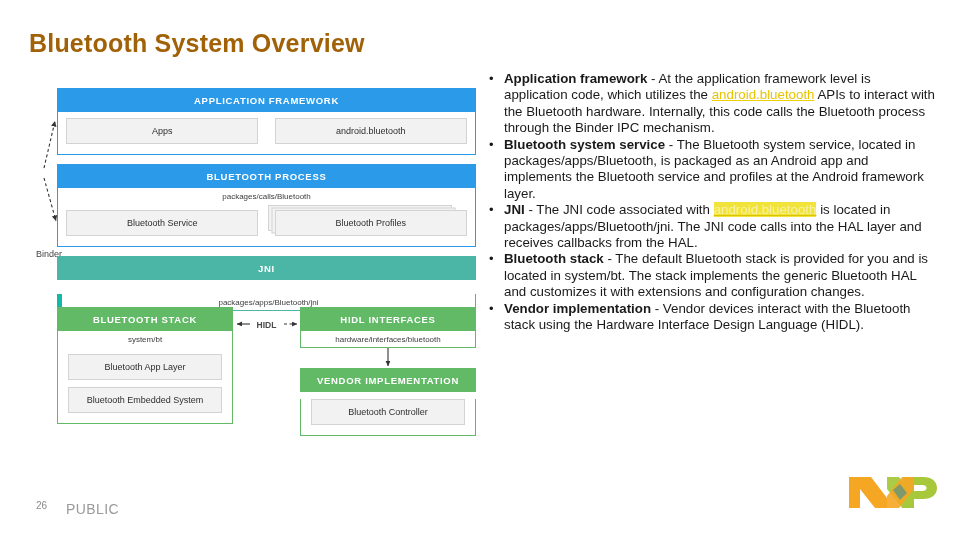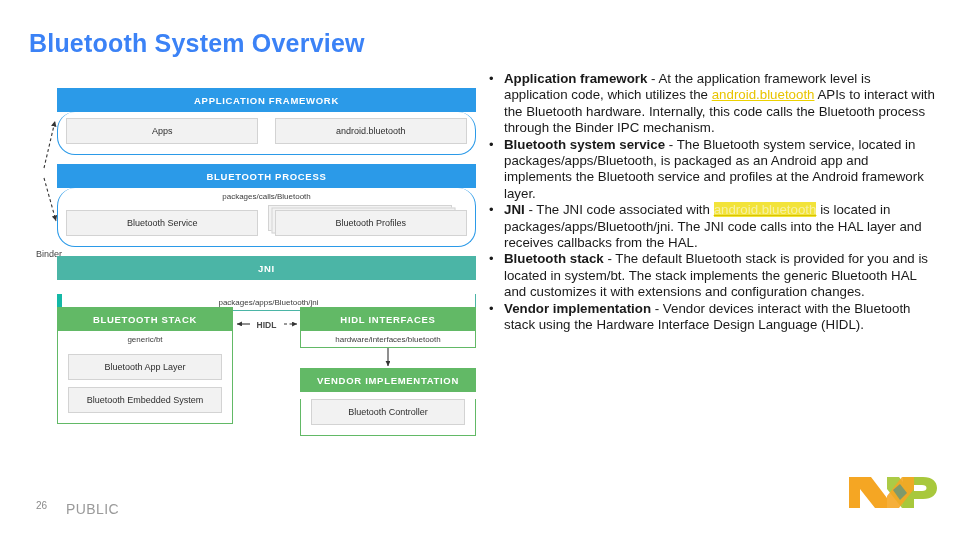--- a/index.html
+++ b/index.html
@@ -5,21 +5,21 @@
   html,body{margin:0;padding:0;}
   body{
     width:960px;height:540px;background:#ffffff;
     font-family:"Liberation Sans", sans-serif;
     overflow:hidden;position:relative;
   }
 
   
   .slide-title{
     position:absolute;left:29px;top:29px;
-    font-size:25px;font-weight:bold;color:#3b82f6;
+    font-size:25px;font-weight:bold;color:#a16207;
     letter-spacing:0.2px;white-space:nowrap;
   }
 
   
   .diagram{position:absolute;left:0px;top:88px;width:480px;height:330px;}
 
   .binder-label{
     position:absolute;left:4px;top:161px;
     font-size:9px;color:#444;padding-left:32px;
   }
@@ -33,21 +33,21 @@
     padding:7px 0 6px 0;
   }
   .band.blue{background:#2b9ae8;}
   .band.teal{background:#4bb5a6;}
   .band.green{background:#62b966;}
 
   .body-box{
     background:#ffffff;border:1px solid #d8d8d8;border-top:none;
     box-sizing:border-box;
   }
-  .body-box.blue-edge{border-left:1px solid #2b9ae8;border-right:1px solid #2b9ae8;border-bottom:1px solid #2b9ae8;border-radius:18px;}
+  .body-box.blue-edge{border-left:1px solid #2b9ae8;border-right:1px solid #2b9ae8;border-bottom:1px solid #2b9ae8;}
   .body-box.teal-edge{border-left:5px solid #14b8a6;border-right:1px solid #4bb5a6;border-bottom:1px solid #4bb5a6;margin-top:14px;}
   .body-box.green-edge{border-left:1px solid #62b966;border-right:1px solid #62b966;border-bottom:1px solid #62b966;}
 
   .path-text{
     text-align:center;font-size:8px;color:#3c3c3c;
     padding:4px 0 3px 0;
   }
 
   .chip{
     background:#f2f2f2;border:1px solid #d3d3d3;
@@ -172,21 +172,21 @@
     </div>
 
   </div>
 
   <div class="bottom">
     <div class="bottom-inner">
 
       <div class="bt-stack">
         <div class="band green">BLUETOOTH STACK</div>
         <div class="body-box green-edge">
-          <div class="path-text">generic/bt</div>
+          <div class="path-text">system/bt</div>
           <div class="stack-body">
             <div class="chip">Bluetooth App Layer</div>
             <div class="chip">Bluetooth Embedded System</div>
           </div>
         </div>
       </div>
 
       <div class="hidl-link">
         <svg class="hidl-svg" viewBox="0 0 62 14">
           <defs>

